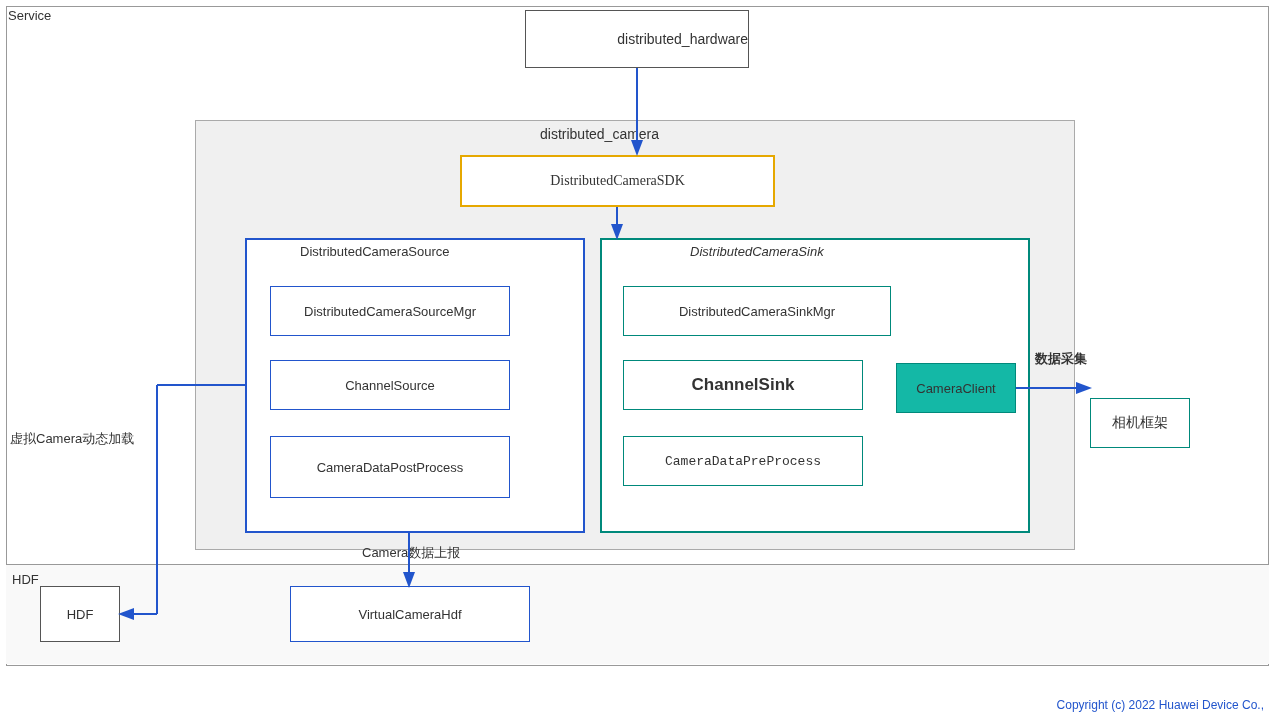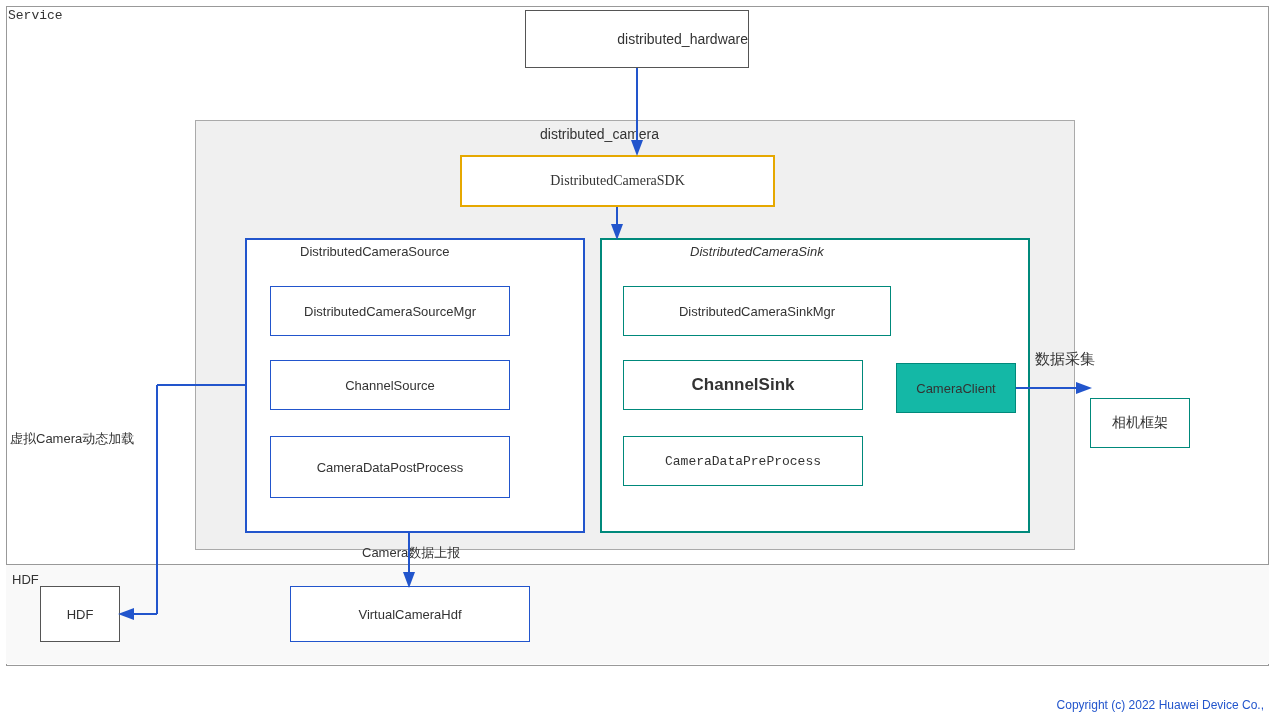--- a/index.html
+++ b/index.html
@@ -19,21 +19,20 @@
       width: 1276px;
       height: 718px;
     }
 
     
     .service-label {
       position: absolute;
       top: 8px; left: 8px;
       font-size: 13px;
       color: #333;
-      font-family: Liberation Mono, monospace;
     }
 
     
     .dist-hardware-box {
       position: absolute;
       top: 10px;
       left: 525px;
       width: 224px;
       height: 58px;
       border: 1.5px solid #555;
@@ -225,22 +224,23 @@
       font-size: 14px;
       color: #333;
       margin-top: 35px;
     }
 
     
     .data-collect-label {
       position: absolute;
       top: 350px;
       left: 1035px;
-      font-size: 15px;
-      color: #333;
+      font-size: 13px;
+      color: #333;
+      font-weight: bold;
     }
 
     
     .hdf-outer {
       position: absolute;
       top: 564px;
       left: 6px;
       width: 1263px;
       height: 100px;
       border-top: 1.5px solid #999;

